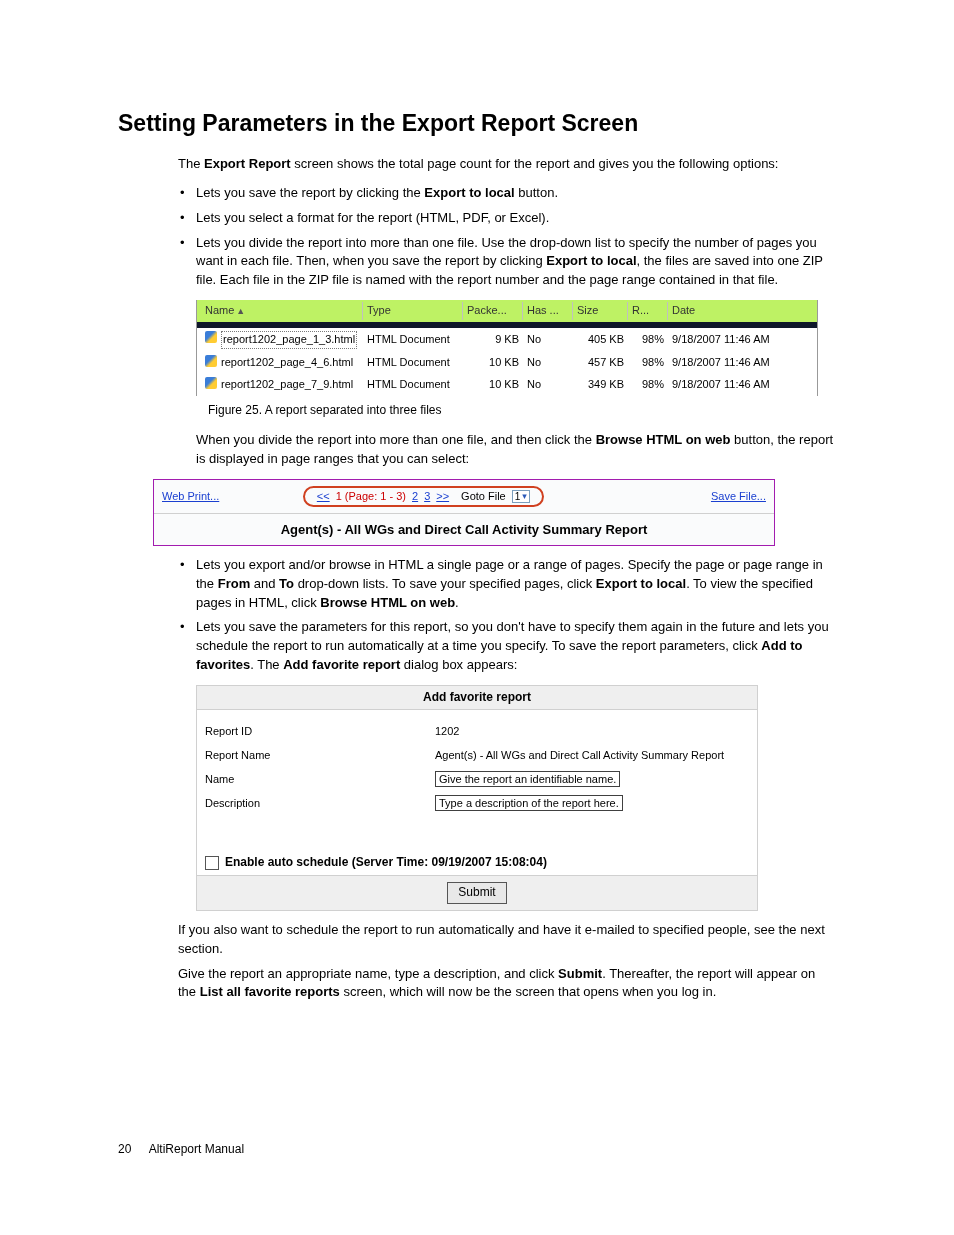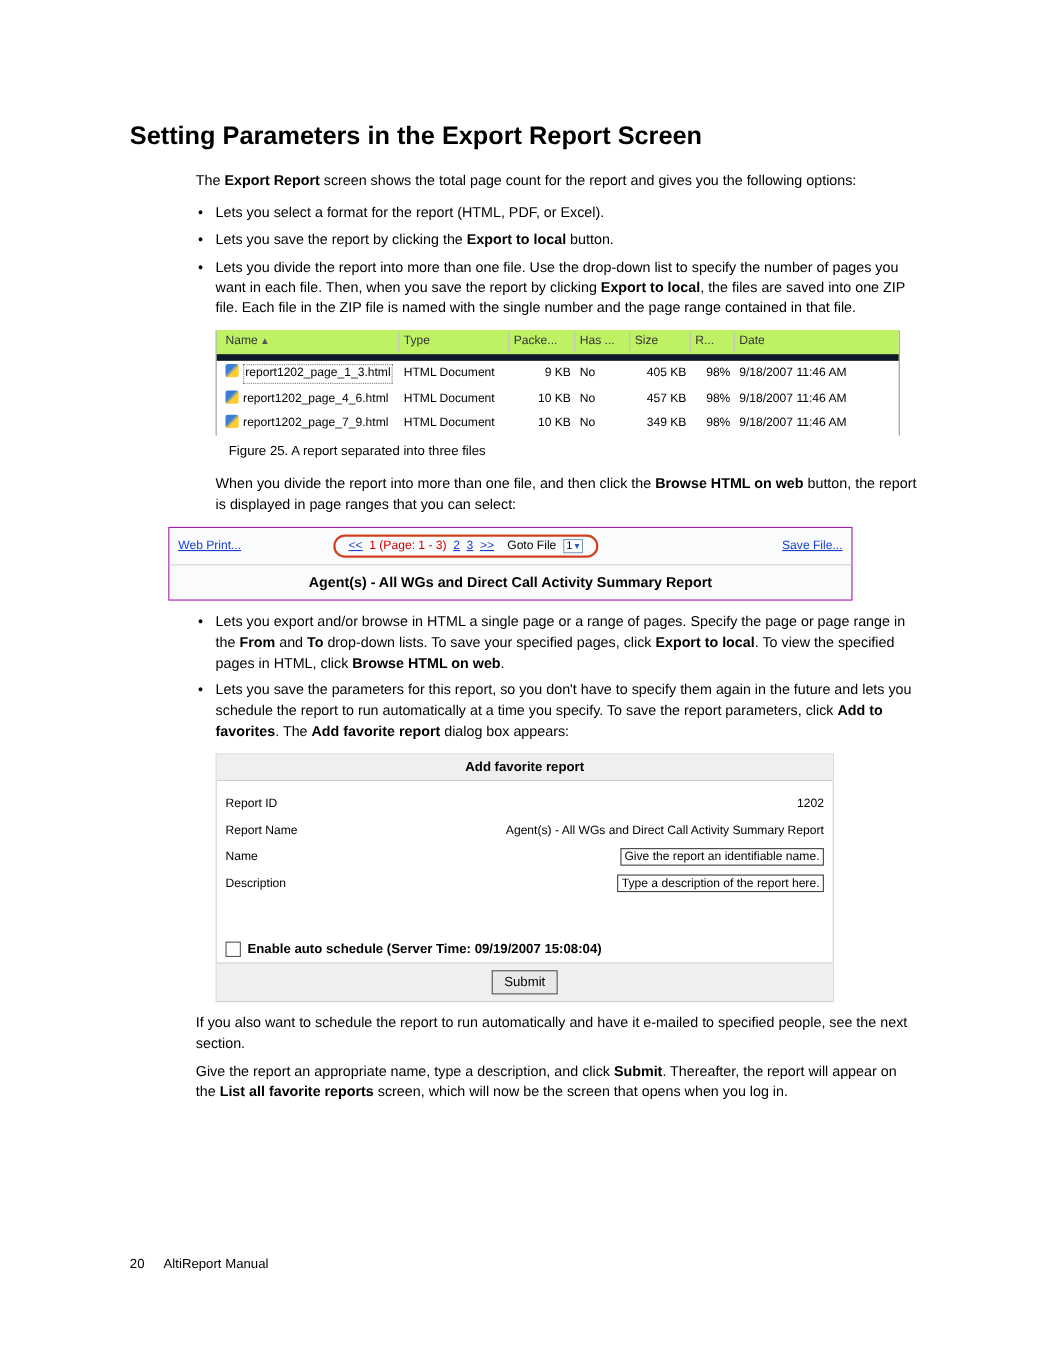--- a/index.html
+++ b/index.html
@@ -150,21 +150,21 @@
     background: #efefef;
     border-bottom: 1px solid #d0d0d0;
     padding: 3px;
     font-size: 12px;
   }
   .fav-row {
     display: flex;
     padding: 4px 8px;
   }
   .fav-label { width: 230px; }
-  .fav-value { flex: 1; text-align: right; }
+  .fav-value { flex: 1; }
   .fav-input {
     border: 1px solid #404040;
     font-size: 11px;
     padding: 1px 3px;
     background: #fff;
   }
   .fav-input.name { width: 200px; }
   .fav-input.desc { width: 250px; }
   .fav-sched {
     display: flex; align-items: center; gap: 6px;
@@ -202,26 +202,26 @@
 
 <div class="page">
   <h1>Setting Parameters in the Export Report Screen</h1>
 
   <div class="body-indent">
     <p>
       <span>The </span><span class="strong">Export Report</span><span> screen shows the total page count for the report and gives you the following options:</span>
     </p>
 
     <ul class="bullets">
-      <li>Lets you select a format for the report (HTML, PDF, or Excel).</li>
       <li>
         <span>Lets you save the report by clicking the </span><span class="strong">Export to local</span><span> button.</span>
       </li>
+      <li>Lets you select a format for the report (HTML, PDF, or Excel).</li>
       <li>
-        <span>Lets you divide the report into more than one file. Use the drop-down list to specify the number of pages you want in each file. Then, when you save the report by clicking </span><span class="strong">Export to local</span><span>, the files are saved into one ZIP file. Each file in the ZIP file is named with the single number and the page range contained in that file.</span>
+        <span>Lets you divide the report into more than one file. Use the drop-down list to specify the number of pages you want in each file. Then, when you save the report by clicking </span><span class="strong">Export to local</span><span>, the files are saved into one ZIP file. Each file in the ZIP file is named with the report number and the page range contained in that file.</span>
 
         
         <div class="filelist">
           <div class="filelist-header">
             <div class="col-name"><span>Name</span><span class="sort">▲</span></div>
             <div class="col-type">Type</div>
             <div class="col-pack" style="text-align:left;">Packe...</div>
             <div class="col-has">Has ...</div>
             <div class="col-size" style="text-align:left;">Size</div>
             <div class="col-r" style="text-align:left;">R...</div>

